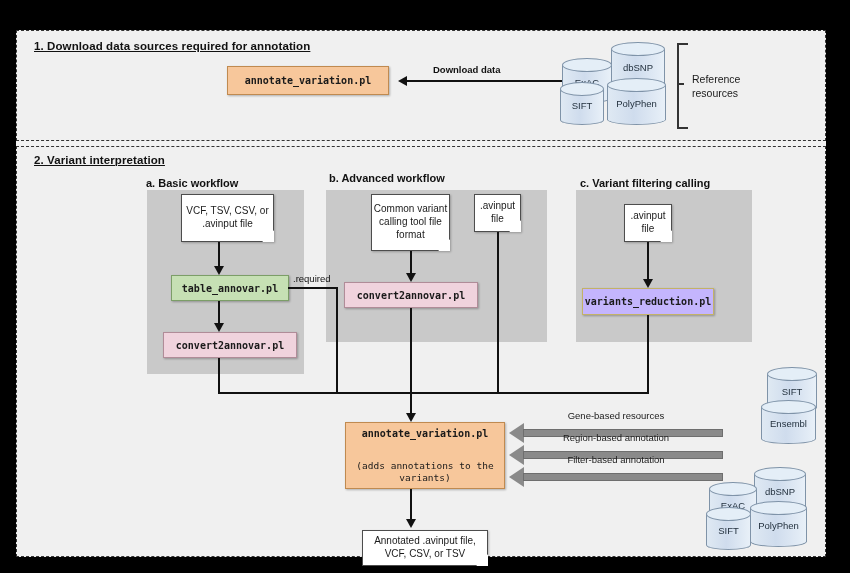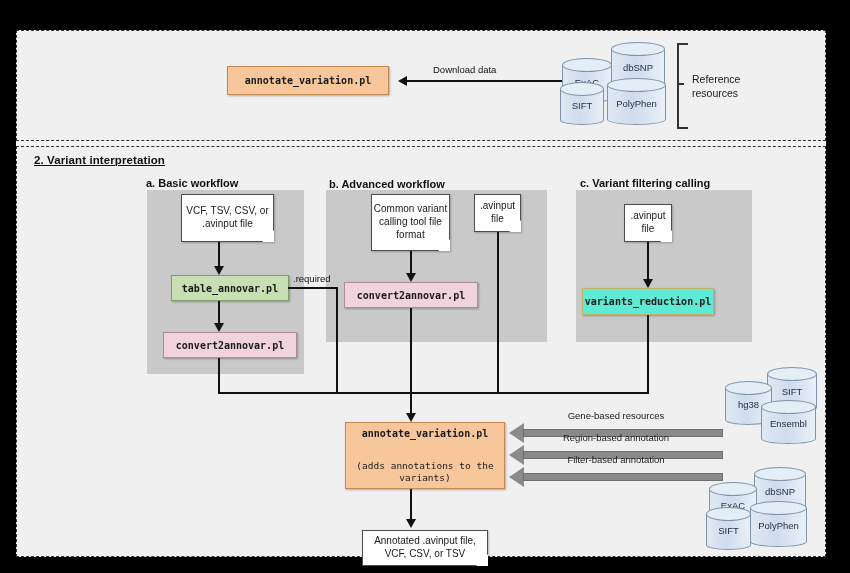--- a/index.html
+++ b/index.html
@@ -32,21 +32,21 @@
     position:absolute;box-sizing:border-box;border:1px solid #999;
     display:flex;flex-direction:column;align-items:center;justify-content:center;
     font-family:"DejaVu Sans Mono","Liberation Mono",monospace;
     font-size:10px;font-weight:bold;color:#1a1a1a;text-align:center;
     box-shadow:1px 1px 2px rgba(0,0,0,.28);
   }
   .proc .sub{font-weight:normal;font-size:9.5px;margin-top:21px;line-height:1.25;}
   .orange{background:#f7c79b;border-color:#c08a50;}
   .green {background:#c6e0b4;border-color:#7c9e68;}
   .pink  {background:#f0d3dd;border-color:#b08c98;}
-  .yellow{background:#5eead4;border-color:#c3b267;}
+  .yellow{background:#c4b5fd;border-color:#c3b267;}
   
   .doc{
     position:absolute;box-sizing:border-box;background:#ffffff;
     border:1px solid #4d4d4d;display:flex;align-items:center;justify-content:center;
     text-align:center;font-size:10px;color:#1a1a1a;line-height:1.28;
     box-shadow:1px 1px 2px rgba(0,0,0,.25);
   }
   .doc .fold{
     position:absolute;right:-1px;bottom:-1px;width:11px;height:11px;
     background:#ffffff;border-left:1px solid #6b6b6b;border-top:1px solid #6b6b6b;
@@ -102,28 +102,29 @@
     position:absolute;font-size:10.5px;color:#1a1a1a;line-height:1.3;white-space:nowrap;
   }
 </style>
 </head>
 <body>
 
 <div id="root">
   <div id="canvas">
 
     <div class="section" id="sec1"></div>
+    <div class="sec-title" style="left:18px;top:10px;">1. Download data sources required for annotation</div>
 
     <div class="proc orange" style="left:211px;top:36px;width:162px;height:29px;">
       <span>annotate_variation.pl</span>
     </div>
 
     <div class="hline" style="left:391px;top:50px;width:163px;"></div>
     <div class="arrowleft" style="left:382px;top:46px;"></div>
-    <div class="edge-label" style="left:417px;top:34px;">Download data</div>
+    <div class="edge-label" style="left:417px;top:34px;font-weight:bold;">Download data</div>
 
     <div class="cyl" style="left:595px;top:12px;width:54px;height:48px;z-index:3;">
       <div class="body"></div>
       <div class="top"></div>
       <div class="lbl">dbSNP</div>
     </div>
     <div class="cyl" style="left:546px;top:28px;width:50px;height:45px;z-index:4;">
       <div class="body"></div>
       <div class="top"></div>
       <div class="lbl">ExAC</div>
@@ -143,21 +144,21 @@
     <div class="bracket-tick" style="left:661px;top:53px;"></div>
     <div class="bracket-label" style="left:676px;top:43px;">
       <div>Reference</div>
       <div>resources</div>
     </div>
 
     <div class="section" id="sec2"></div>
     <div class="sec-title" style="left:18px;top:124px;">2. Variant interpretation</div>
 
     <div class="wf-title" style="left:130px;top:147px;">a. Basic workflow</div>
-    <div class="wf-title" style="left:313px;top:148px;">b. Advanced workflow</div>
+    <div class="wf-title" style="left:313px;top:142px;">b. Advanced workflow</div>
     <div class="wf-title" style="left:564px;top:147px;">c. Variant filtering calling</div>
 
     <div class="panel" style="left:131px;top:160px;width:157px;height:184px;"></div>
     <div class="panel" style="left:310px;top:160px;width:221px;height:152px;"></div>
     <div class="panel" style="left:560px;top:160px;width:176px;height:152px;"></div>
 
     <div class="doc" style="left:165px;top:164px;width:93px;height:48px;">
       <span>VCF, TSV, CSV, or .avinput file</span>
       <span class="fold"></span>
     </div>
@@ -234,25 +235,20 @@
       <span class="head"></span>
       <span class="bar"></span>
       <span class="lbl">Filter-based annotation</span>
     </div>
 
     <div class="cyl" style="left:751px;top:337px;width:50px;height:46px;z-index:3;">
       <div class="body"></div>
       <div class="top"></div>
       <div class="lbl">SIFT</div>
     </div>
-    <div class="cyl" style="left:709px;top:351px;width:47px;height:44px;z-index:4;">
-      <div class="body"></div>
-      <div class="top"></div>
-      <div class="lbl">hg38</div>
-    </div>
     <div class="cyl" style="left:745px;top:370px;width:55px;height:44px;z-index:5;">
       <div class="body"></div>
       <div class="top"></div>
       <div class="lbl">Ensembl</div>
     </div>
 
     <div class="cyl" style="left:738px;top:437px;width:52px;height:46px;z-index:3;">
       <div class="body"></div>
       <div class="top"></div>
       <div class="lbl">dbSNP</div>

